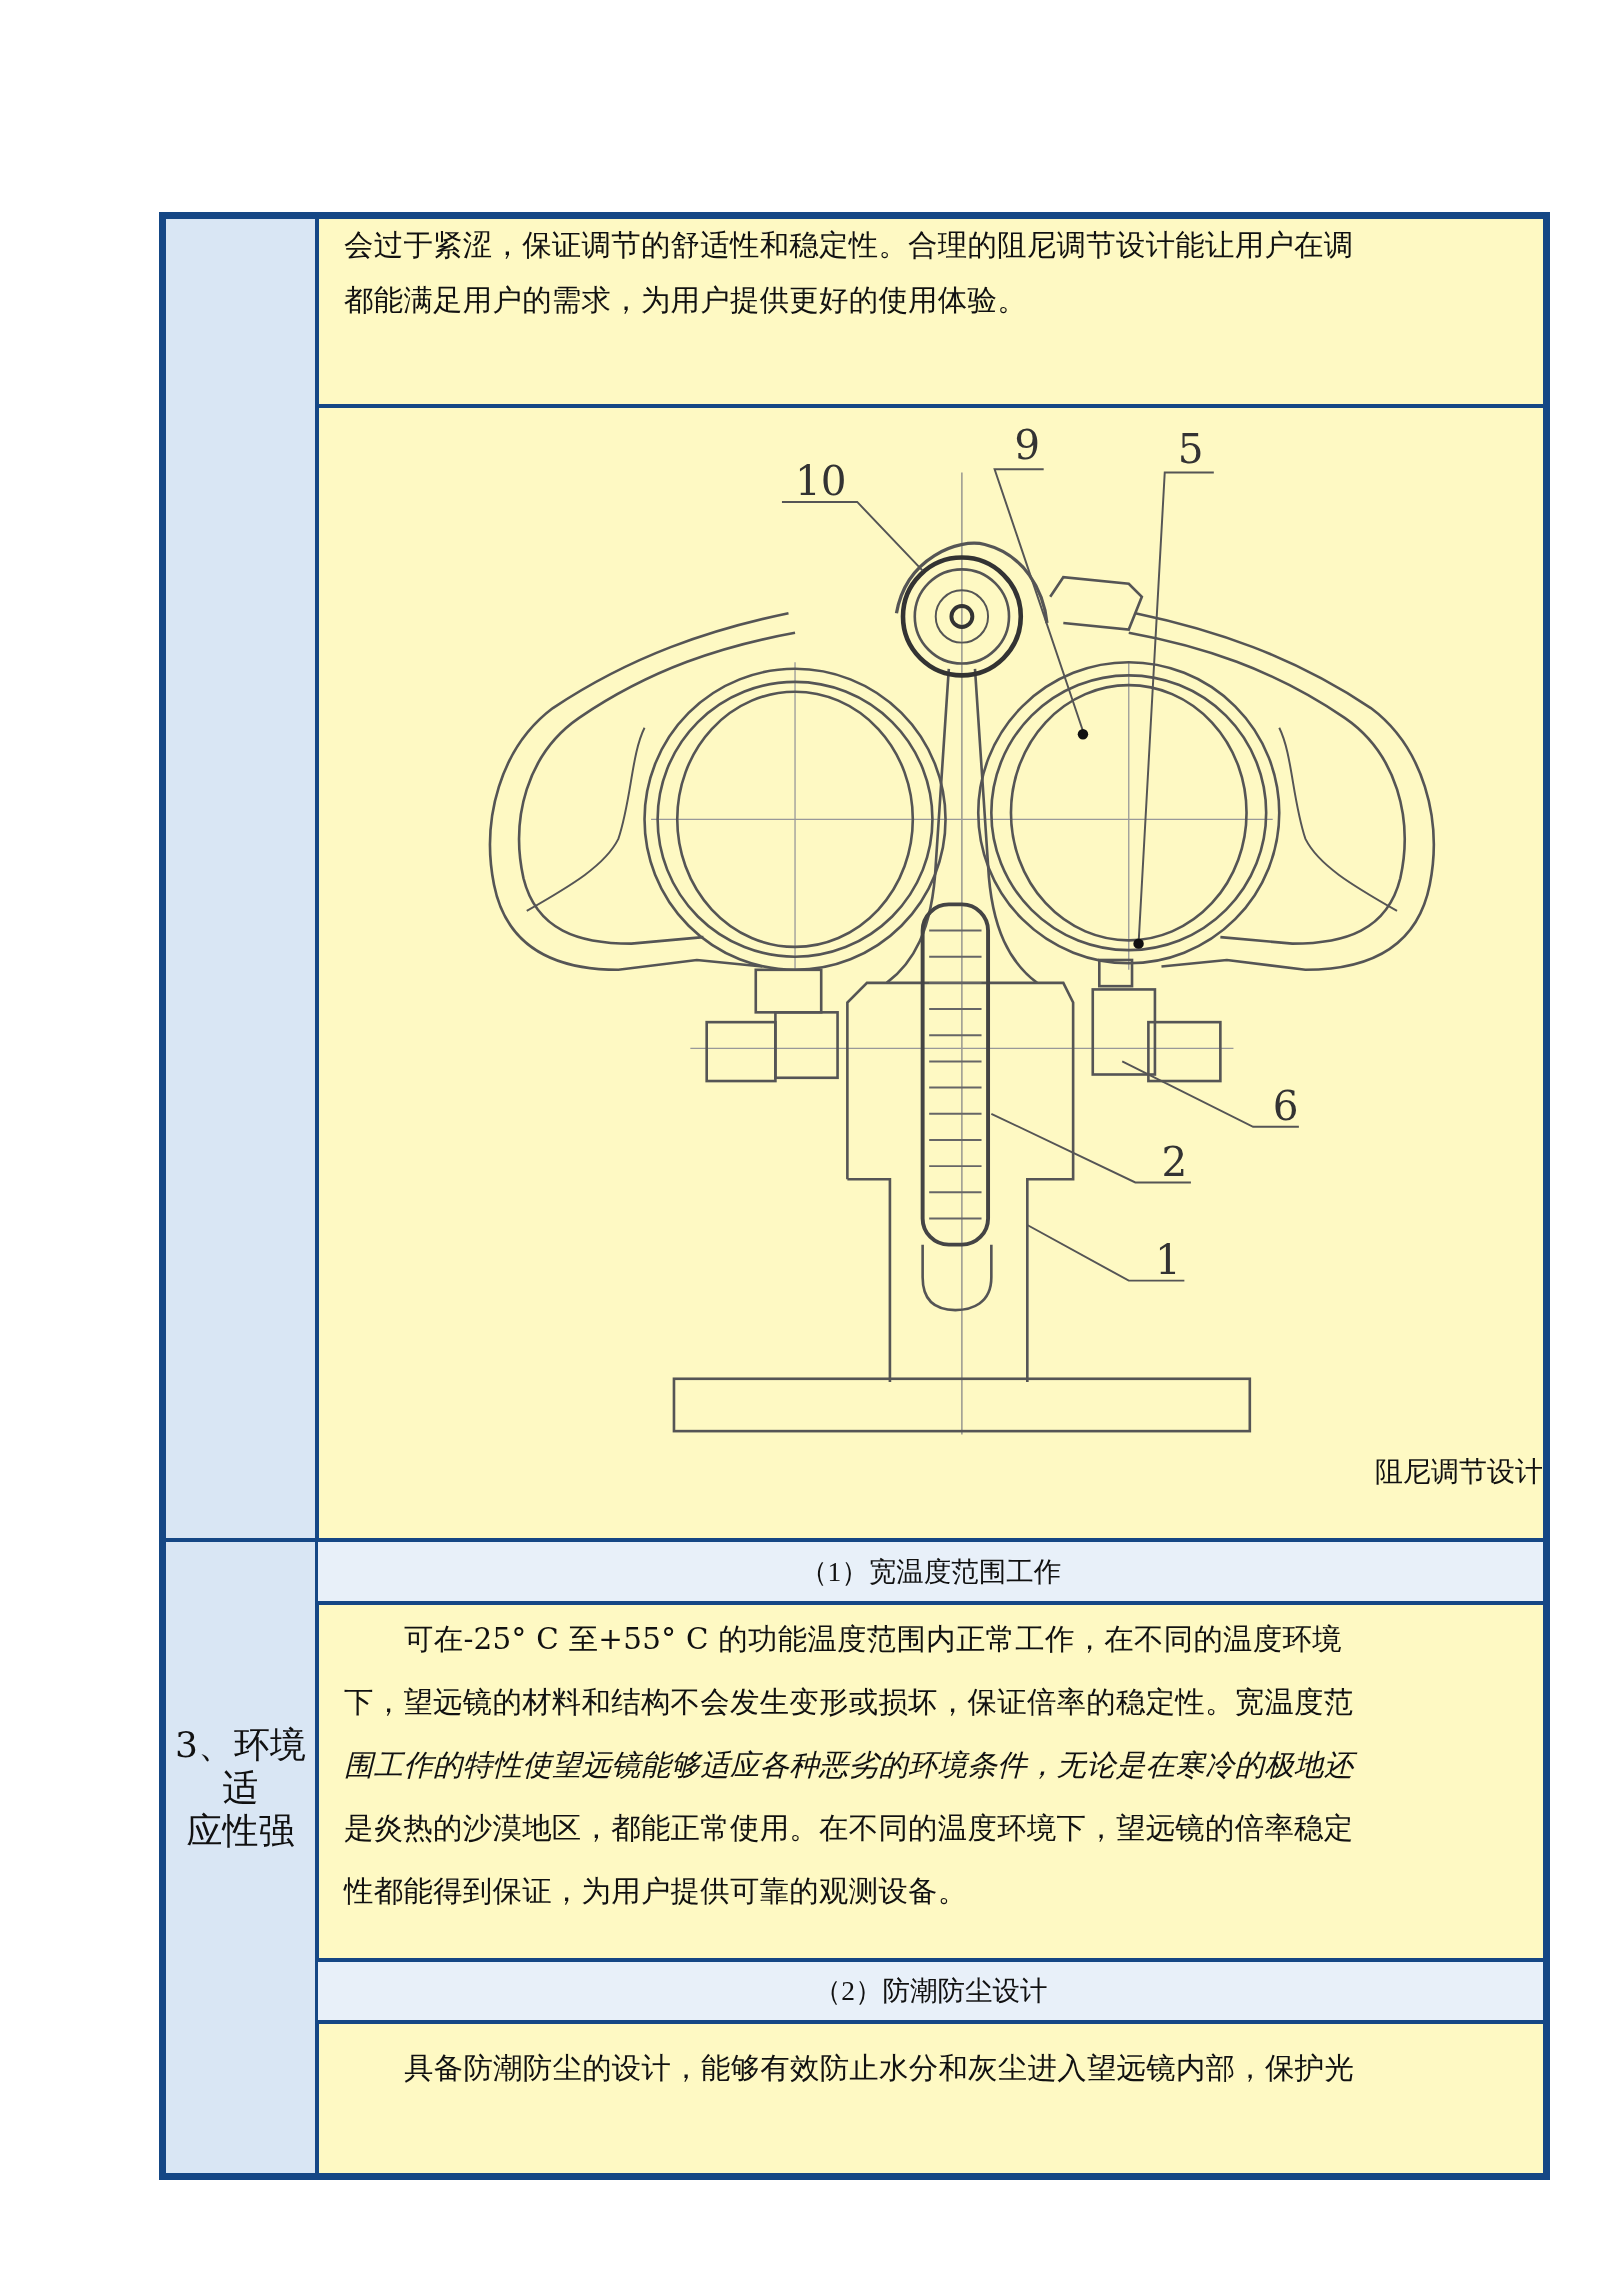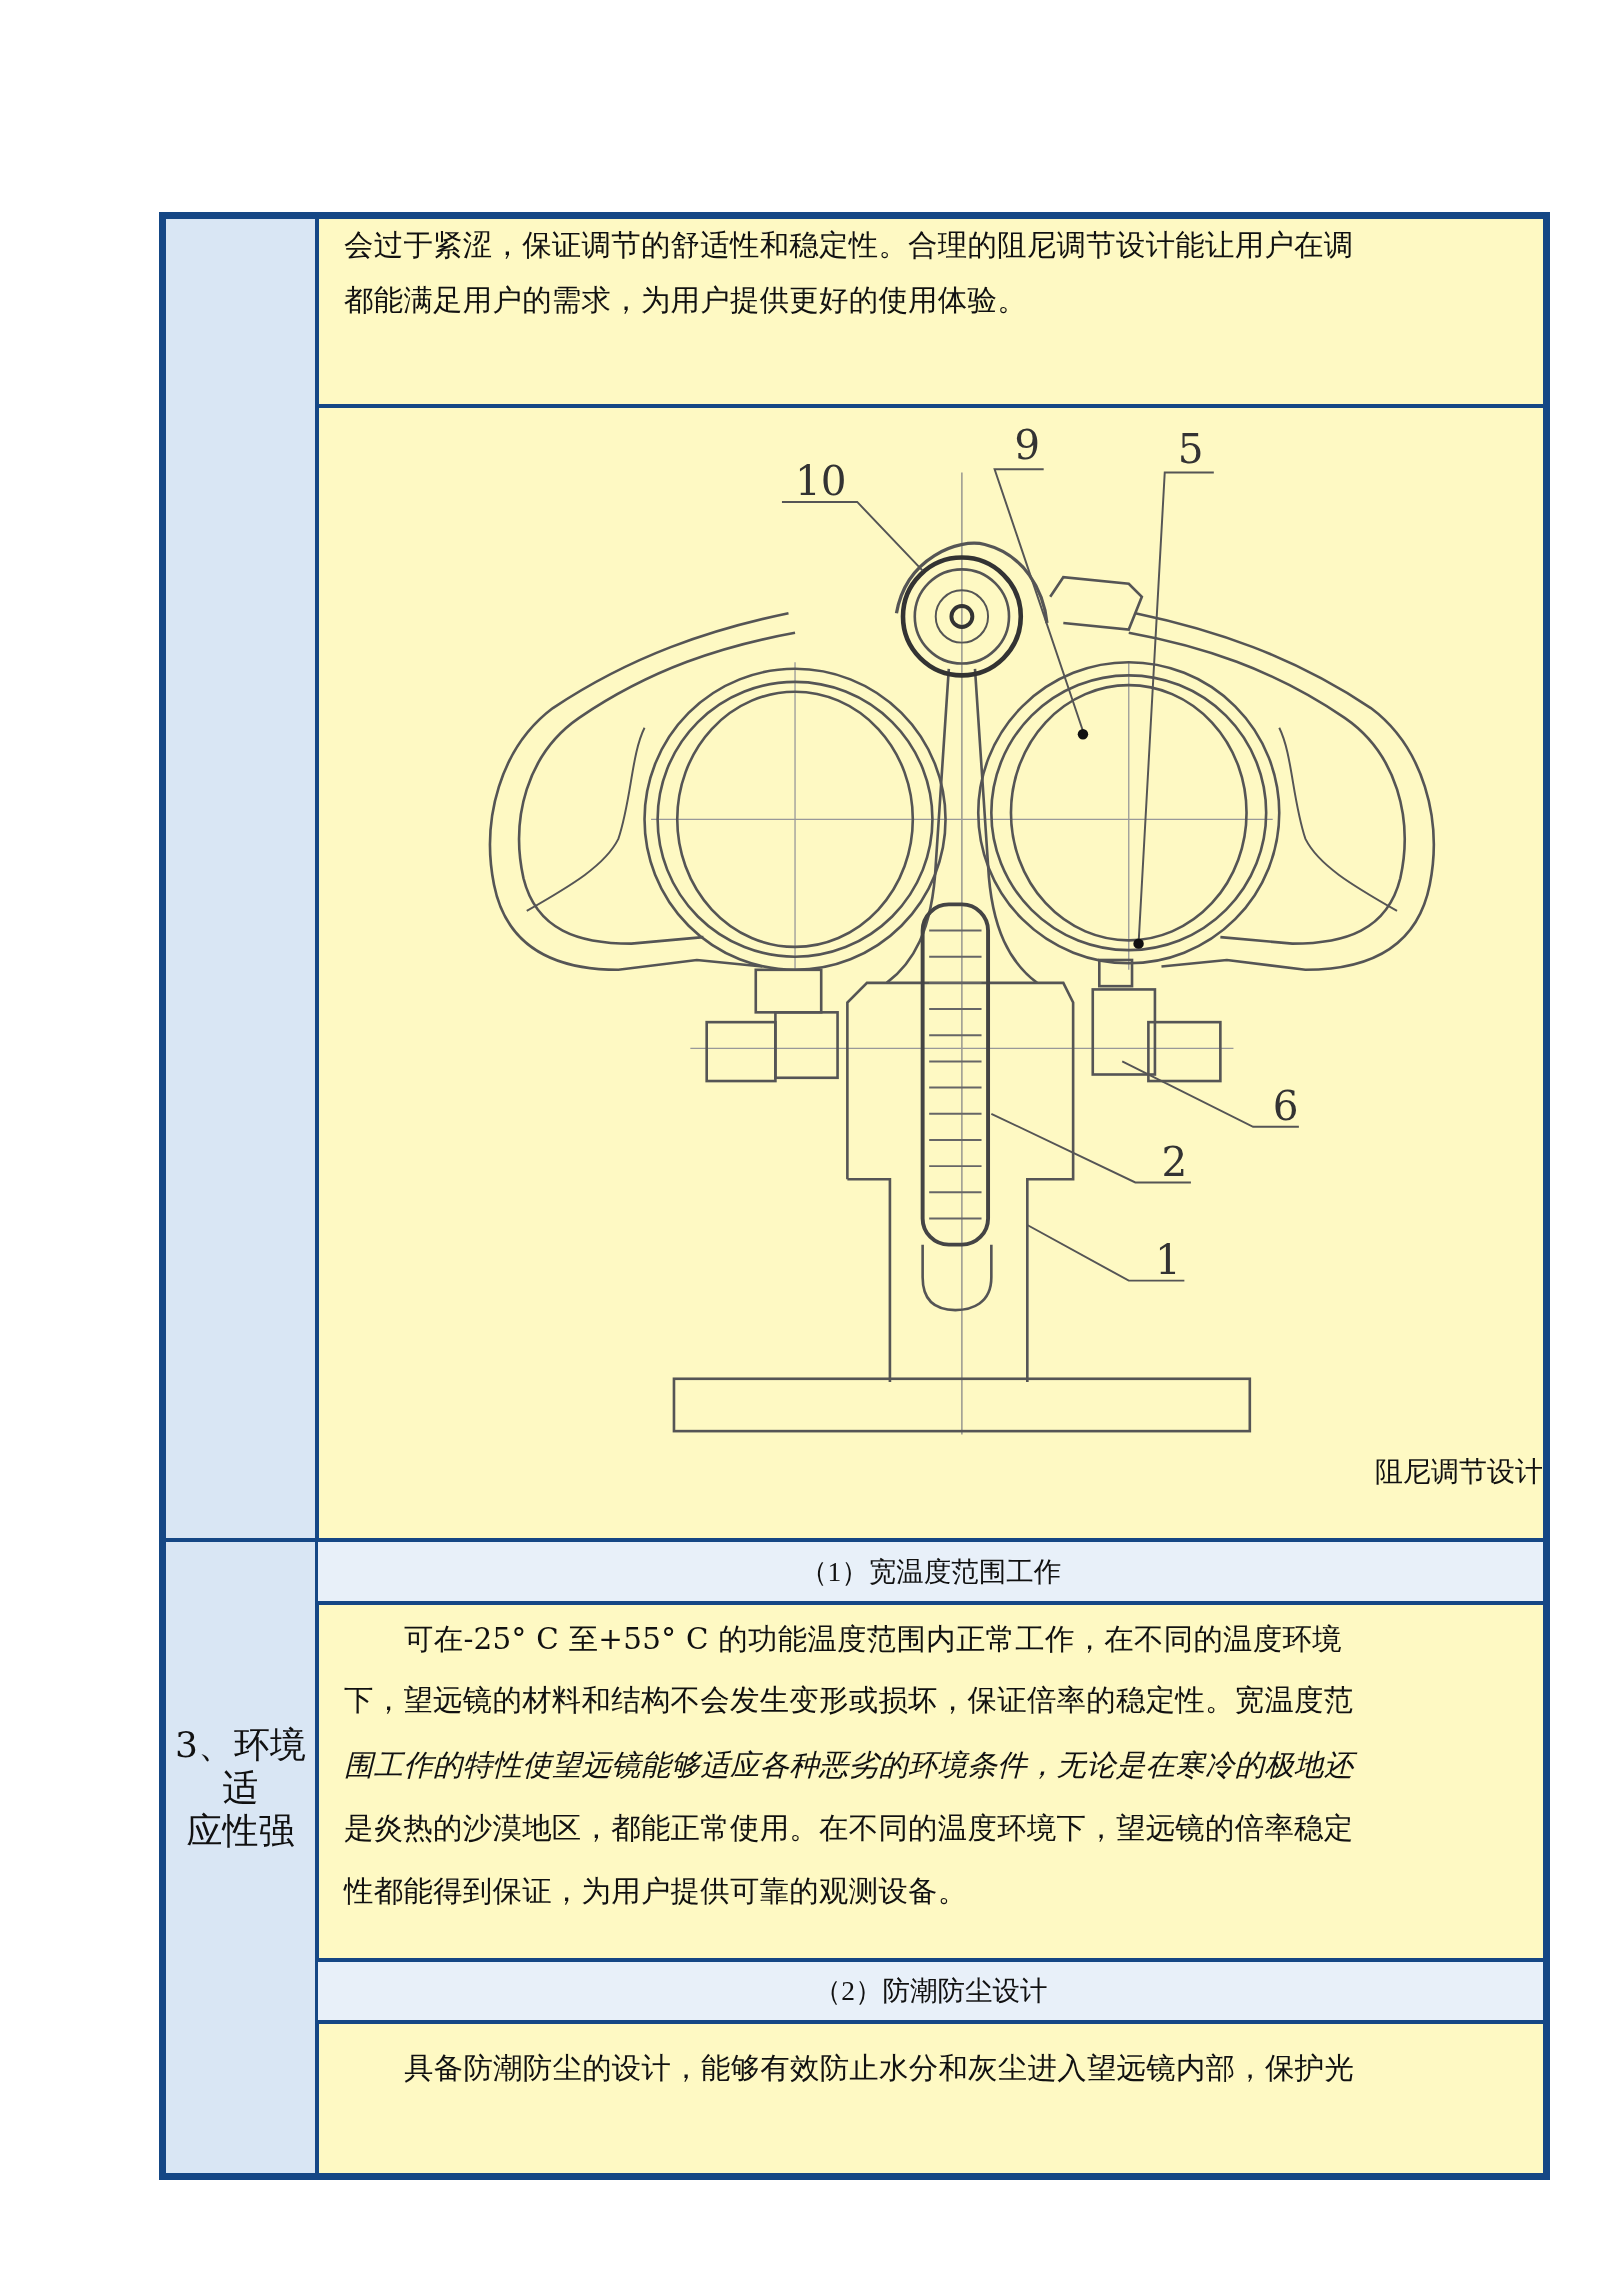--- a/index.html
+++ b/index.html
@@ -127,21 +127,21 @@
   <div class="label" style="top:1504px;">
     <div>3、环境适</div>
     <div>应性强</div>
   </div>
 
   <div class="cell sub" style="top:1323px; height:59px;">（1）宽温度范围工作</div>
   <div class="hdiv" style="top:1382px;"></div>
 
   <div class="cell txt" style="top:1386px; height:451px; padding-top:3px;">
     <div class="indent" style="white-space:nowrap;">可在-25° C 至+55° C 的功能温度范围内正常工作，在不同的温度环境</div>
-    <div style="white-space:nowrap;font-family:Liberation Mono, monospace;">下，望远镜的材料和结构不会发生变形或损坏，保证倍率的稳定性。宽温度范</div>
+    <div style="white-space:nowrap;">下，望远镜的材料和结构不会发生变形或损坏，保证倍率的稳定性。宽温度范</div>
     <div style="white-space:nowrap;font-style:italic;">围工作的特性使望远镜能够适应各种恶劣的环境条件，无论是在寒冷的极地还</div>
     <div style="white-space:nowrap;">是炎热的沙漠地区，都能正常使用。在不同的温度环境下，望远镜的倍率稳定</div>
     <div style="white-space:nowrap;">性都能得到保证，为用户提供可靠的观测设备。</div>
   </div>
   <div class="hdiv" style="top:1739px;"></div>
 
   <div class="cell sub" style="top:1743px; height:58px;">（2）防潮防尘设计</div>
   <div class="hdiv" style="top:1801px;"></div>
 
   <div class="cell txt" style="top:1805px; height:148px; padding-top:13px;">

